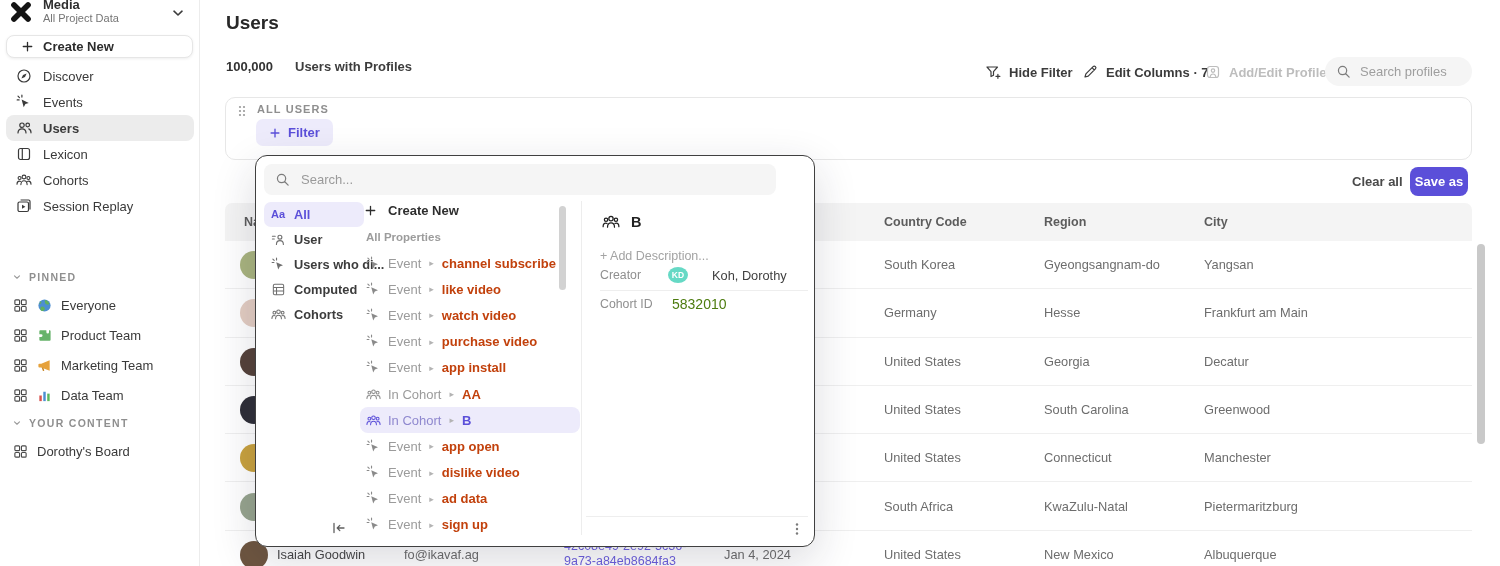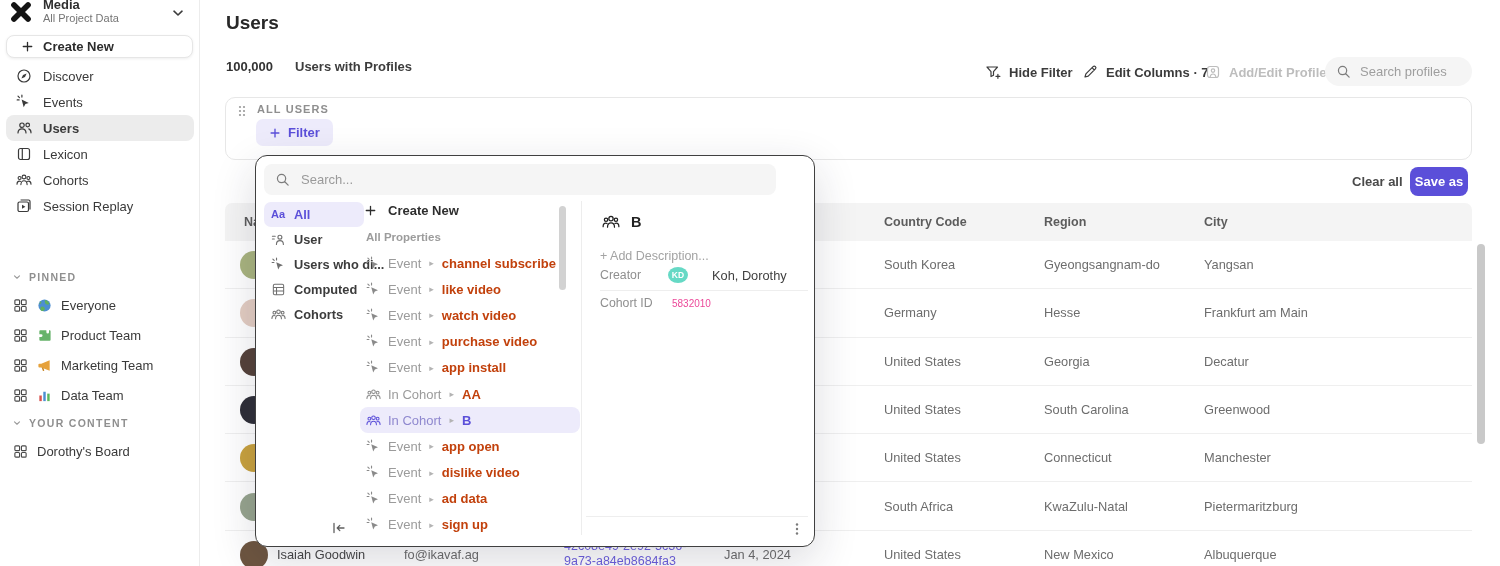--- a/index.html
+++ b/index.html
@@ -116,21 +116,21 @@
   .pop-desc{left:344px;top:93px;font-size:12.5px;color:#a3a3a3;font-weight:500}
   .pop-label{font-size:12.3px;color:#8f8f8f}
   .pop-row-creator{left:344px;top:111px;display:flex;align-items:center;gap:16px}
   .pop-row-creator .pop-label{width:52px}
   .kd-avatar{width:20px;height:16px;border-radius:50%;background:var(--teal);color:#fff;font-size:8.5px;font-weight:700;
       display:flex;align-items:center;justify-content:center;margin-right:8px}
   .creator-name{font-size:12.8px;color:#3f3f3f;font-weight:500}
   .pop-div1{left:344px;top:134px;width:208px;height:1px;background:#eeeeee}
   .pop-row-id{left:344px;top:140px;display:flex;align-items:center}
   .pop-row-id .pop-label{width:72px}
-  .cohort-id-val{font-size:10px;color:#ec4899;font-weight:500}
+  .cohort-id-val{font-size:14px;color:#4d7c0f;font-weight:500}
   .pop-div2{left:330px;top:360px;width:222px;height:1px;background:#eeeeee}
   .pop-more{left:533px;top:365px;width:16px;height:16px;color:#7a7a7a}
 </style>
 </head>
 <body>
 
 <div id="sidebar">
   <div class="project">
     <span class="logo">
       <svg viewBox="0 0 24 24" fill="none" stroke="#141414" stroke-width="5.2" stroke-linecap="round">

